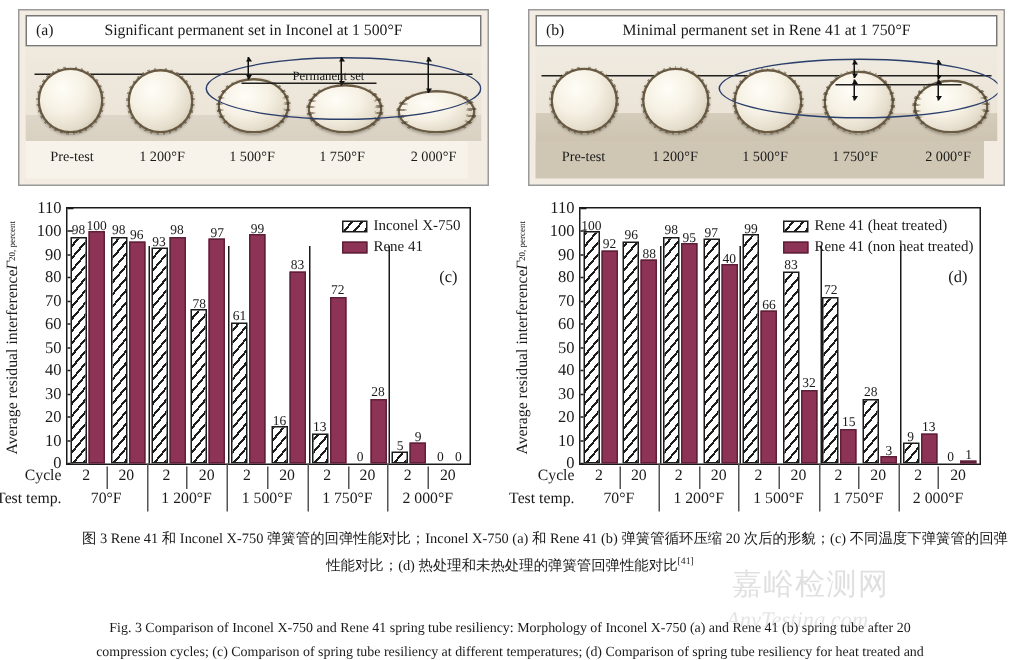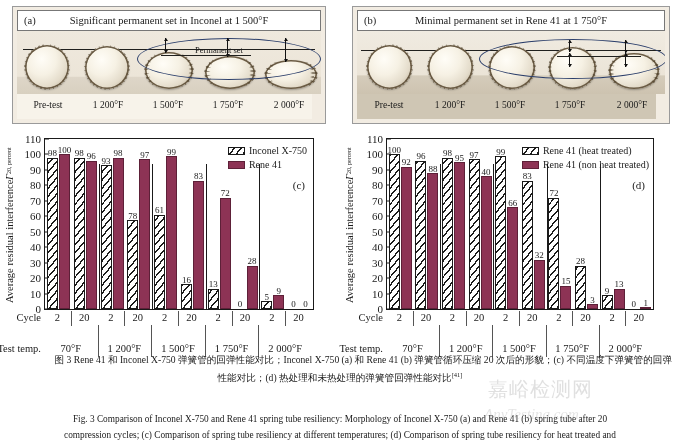--- a/index.html
+++ b/index.html
@@ -90,21 +90,21 @@
   .swatch.hatch{background-color:#fff;border:1px solid #1a1a1a;
     background-image:repeating-linear-gradient(-50deg,#1c1c1c 0 1.4px,rgba(255,255,255,0) 1.4px 5.2px);}
   .swatch.solid{background:#8d3355;border:1px solid #5d2038;}
 
   .panel-letter{position:absolute;font-size:11px;}
 
   .xaxis{position:absolute;left:44px;width:268px;top:182px;height:36px;font-size:10.5px;}
   .chart.d .xaxis{left:46px;width:266px;}
   .xrow{position:absolute;left:0;right:0;height:16px;}
   .xrow.r1{top:0;}
-  .xrow.r2{top:31px;}
+  .xrow.r2{top:15px;}
   .xhead{position:absolute;right:100%;padding-right:3px;white-space:nowrap;font-size:10.5px;line-height:16px;}
   .xcell{position:absolute;text-align:center;line-height:16px;white-space:nowrap;}
   .xsep{position:absolute;top:-1px;height:32px;width:0;border-left:1px solid #555;}
 
   
   .caps{position:absolute;left:0;top:350px;width:680px;height:90px;}
   .cap-cn{position:absolute;left:8px;right:8px;top:2px;font-size:9.6px;line-height:15px;text-align:center;}
   .cap-cn .l1{text-align:right;}
   .cap-en{position:absolute;left:14px;right:14px;top:38px;font-size:9.3px;line-height:15.5px;text-align:center;margin-top:24px;}
   .sup{font-size:6.5px;vertical-align:super;}
@@ -226,21 +226,21 @@
           <div class="bar solid" style="left: 40.7px; height: 148.364px;">
             <span class="blab">96</span>
           </div>
           <div class="sep" style="left: 53.6px;"></div>
           <div class="bar hatch" style="left: 55.5px; height: 143.727px;">
             <span class="blab">93</span>
           </div>
           <div class="bar solid" style="left: 67.5px; height: 151.455px;">
             <span class="blab">98</span>
           </div>
-          <div class="bar hatch" style="left: 82.3px; height: 89px;">
+          <div class="bar hatch" style="left: 82.3px; height: 103px;">
             <span class="blab">78</span>
           </div>
           <div class="bar solid" style="left: 94.3px; height: 149.909px;">
             <span class="blab">97</span>
           </div>
           <div class="sep" style="left: 107.2px;"></div>
           <div class="bar hatch" style="left: 109.1px; height: 94.2727px;">
             <span class="blab">61</span>
           </div>
           <div class="bar solid" style="left: 121.1px; height: 153px;">

